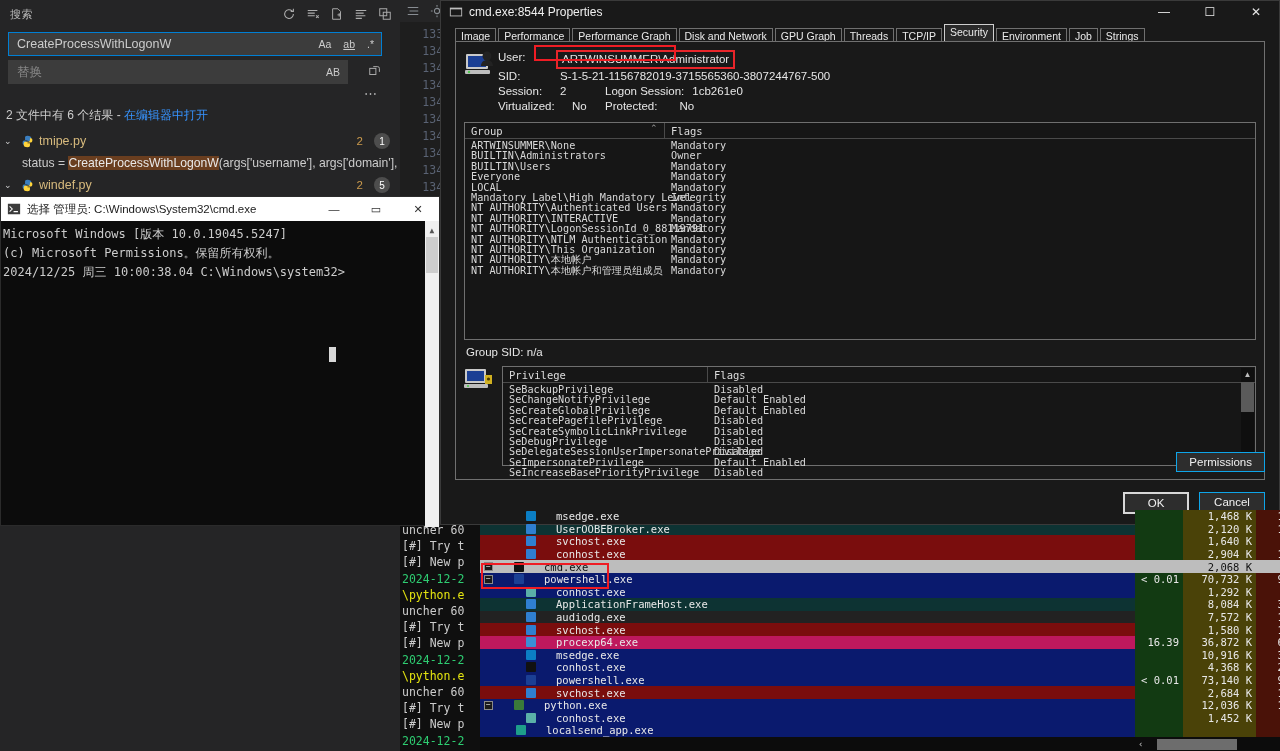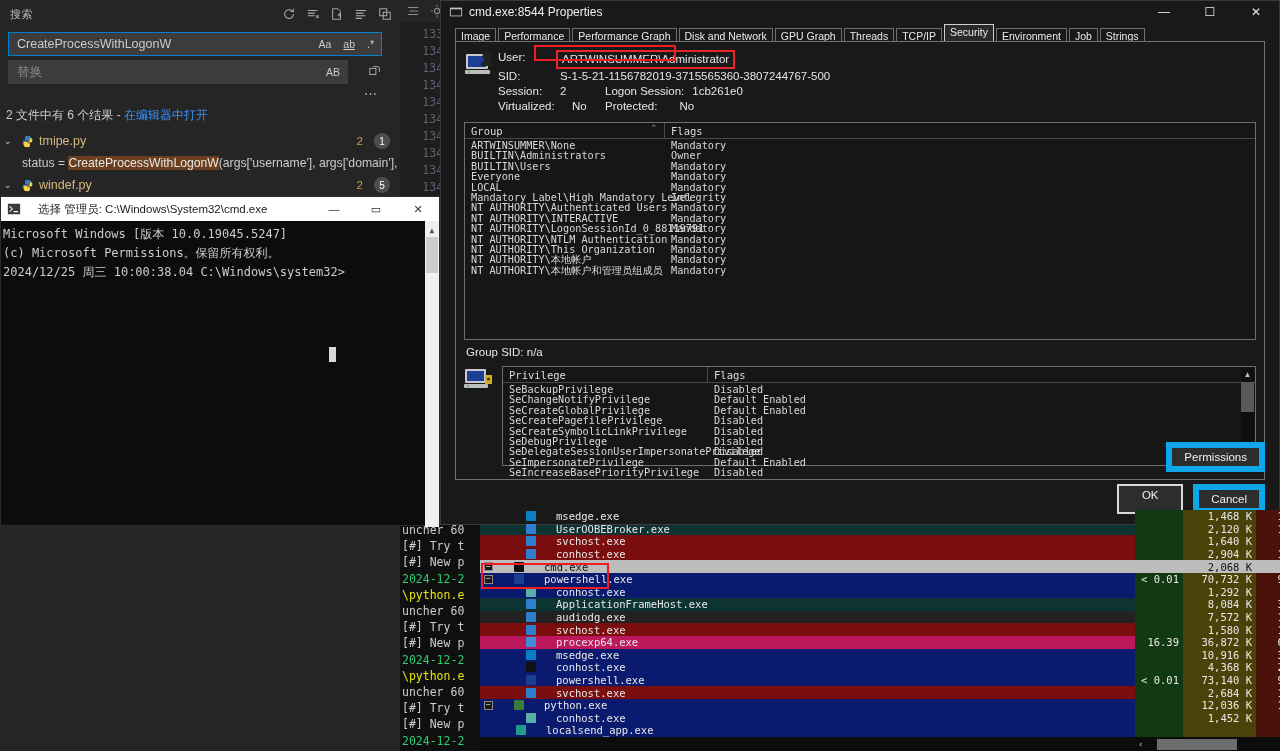--- a/index.html
+++ b/index.html
@@ -123,21 +123,21 @@
     font-family:"DejaVu Sans Mono", monospace; font-size:10.5px; color:#e0c080;
     overflow:hidden;
   }
   .numstrip .nl { height:18.6px; line-height:18.6px; text-align:right; padding-right:1px; white-space:nowrap; }
   .numstrip .hdr { background:#8a3a12; color:#fff; }
 
   
   .cmdwin { position:absolute; left:0; top:196px; width:440px; height:330px;
             background:#0c0c0c; border:1px solid #2b2b2b; }
   .cmd-title { height:24px; background:#ffffff; display:flex; align-items:center; gap:6px; padding-left:6px; }
-  .cmd-title .ttxt { font-size:11.5px; color:#1a1a1a;margin-left:11px; }
+  .cmd-title .ttxt { font-size:11.5px; color:#1a1a1a; }
   .cmd-title .wbtns { margin-left:auto; display:flex; }
   .cmd-title .wbtn { width:42px; height:24px; display:flex; align-items:center; justify-content:center;
                       font-size:11px; color:#333; }
   .cmd-body { position:relative; height:306px; padding:4px 0 0 0; color:#cccccc;
               font-family:"DejaVu Sans Mono", monospace; font-size:12px; line-height:19px; }
   .cmd-body .l { white-space:pre; padding-left:2px; }
   .cmd-sb { position:absolute; right:0; top:0; width:14px; height:306px; background:#f0f0f0; }
   .cmd-sb .a { height:14px; text-align:center; font-size:8px; color:#555; }
   .cmd-sb .th { position:absolute; top:16px; left:1px; width:12px; height:36px; background:#cdcdcd;}
   .cursor { position:absolute; left:328px; top:126px; width:7px; height:15px; background:#d8d8d8; }
@@ -182,21 +182,21 @@
 
   .privblock { display:flex; gap:8px; padding:0 8px 0 8px; }
   .privico { width:30px; height:28px; flex:0 0 30px; position:relative; margin-top:4px;}
 
   .vsb { position:absolute; right:1px; top:1px; bottom:1px; width:13px; background:#0f0f0f; }
   .vsb .a { height:13px; color:#bdbdbd; font-size:8px; text-align:center; line-height:13px; }
   .vsb .t { position:absolute; top:14px; left:0; width:13px; height:30px; background:#5a5a5a; }
   .vsb .a.bot { position:absolute; bottom:0; left:0; width:13px; }
 
   .perms { position:absolute; right:14px; bottom:52px; }
-  .btn { border:6px solid #0ea5e9; background:#2d2d2d; color:#f0f0f0; font-size:11.5px;
+  .btn { border:1px solid #0ea5e9; background:#2d2d2d; color:#f0f0f0; font-size:11.5px;
          padding:3px 12px; min-width:66px; text-align:center; }
   .btn.def { border:2px solid #d8d8d8; }
   .dlg-footer { position:absolute; right:14px; bottom:10px; display:flex; gap:10px; }
 
   .redbox { position:absolute; border:2px solid #ef1c24; pointer-events:none; z-index:50; }
 </style>
 </head>
 <body>
 
 <div id="root">

